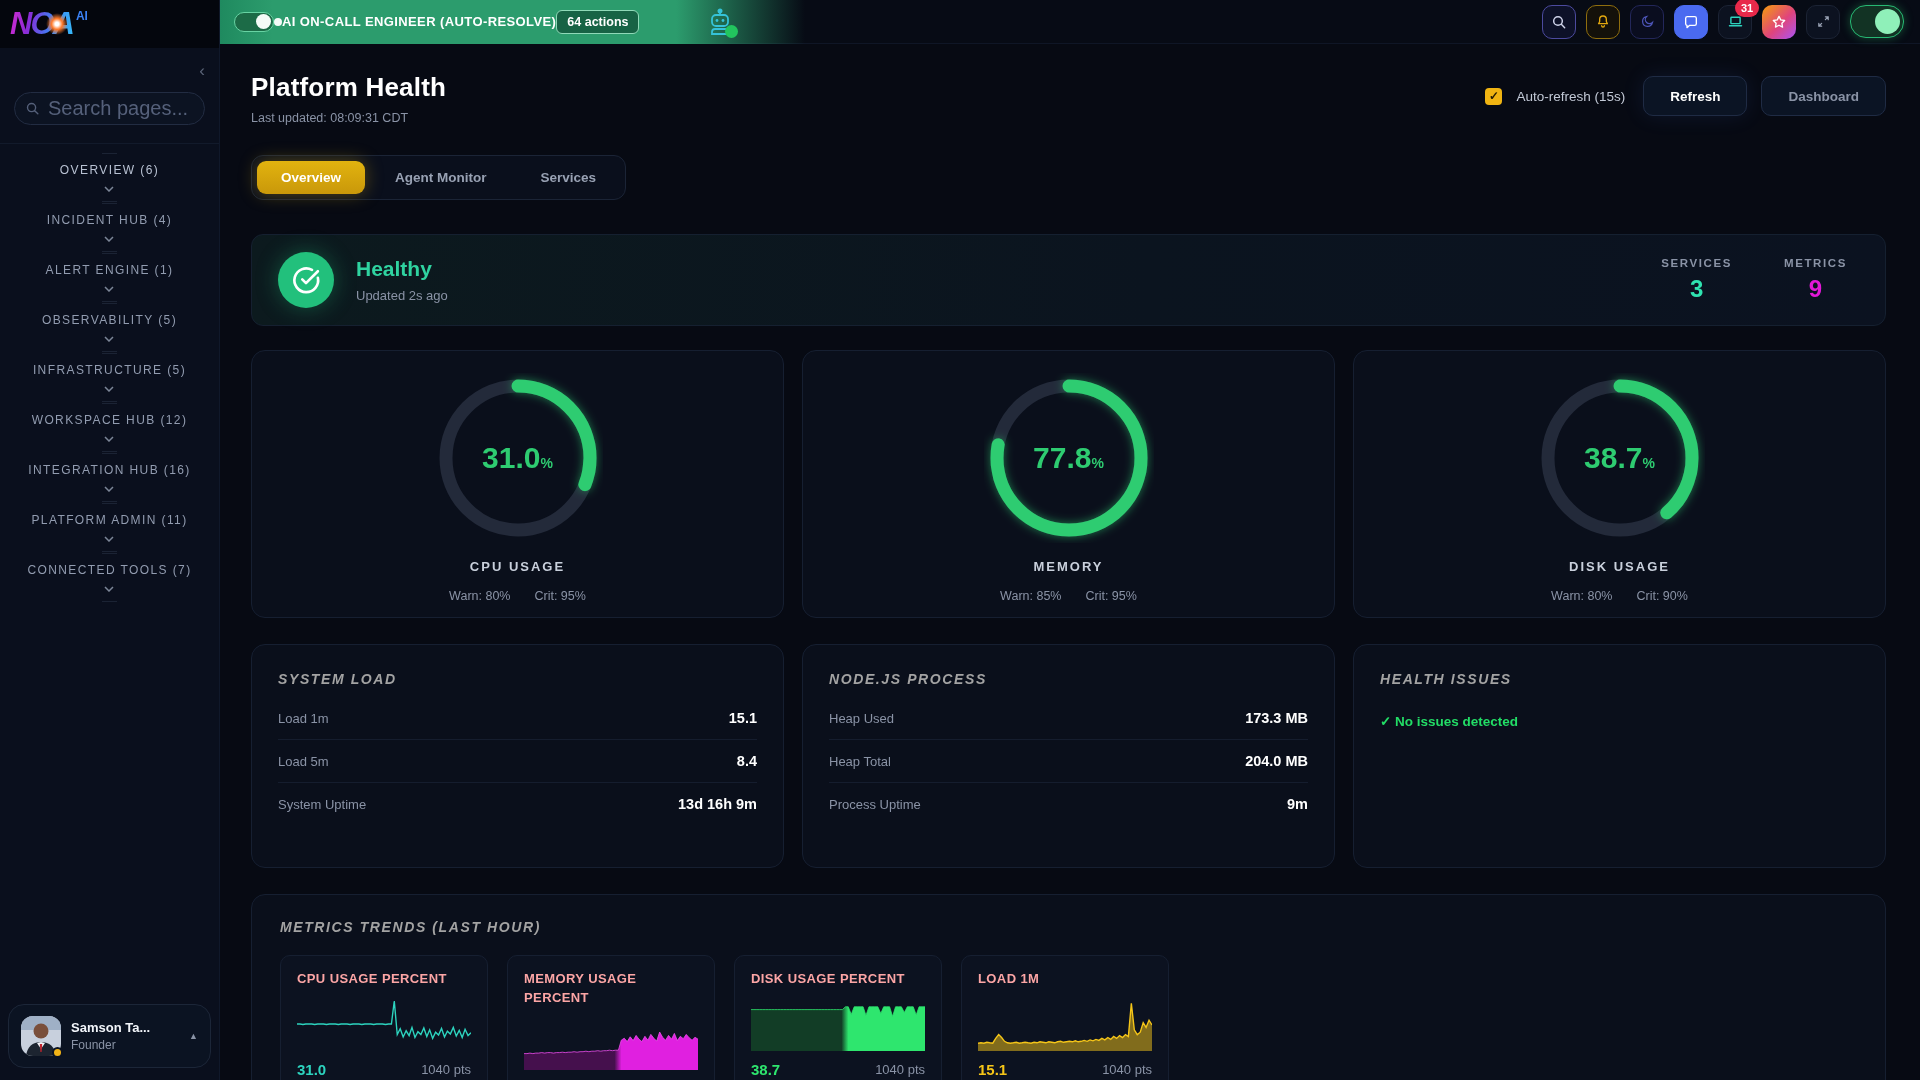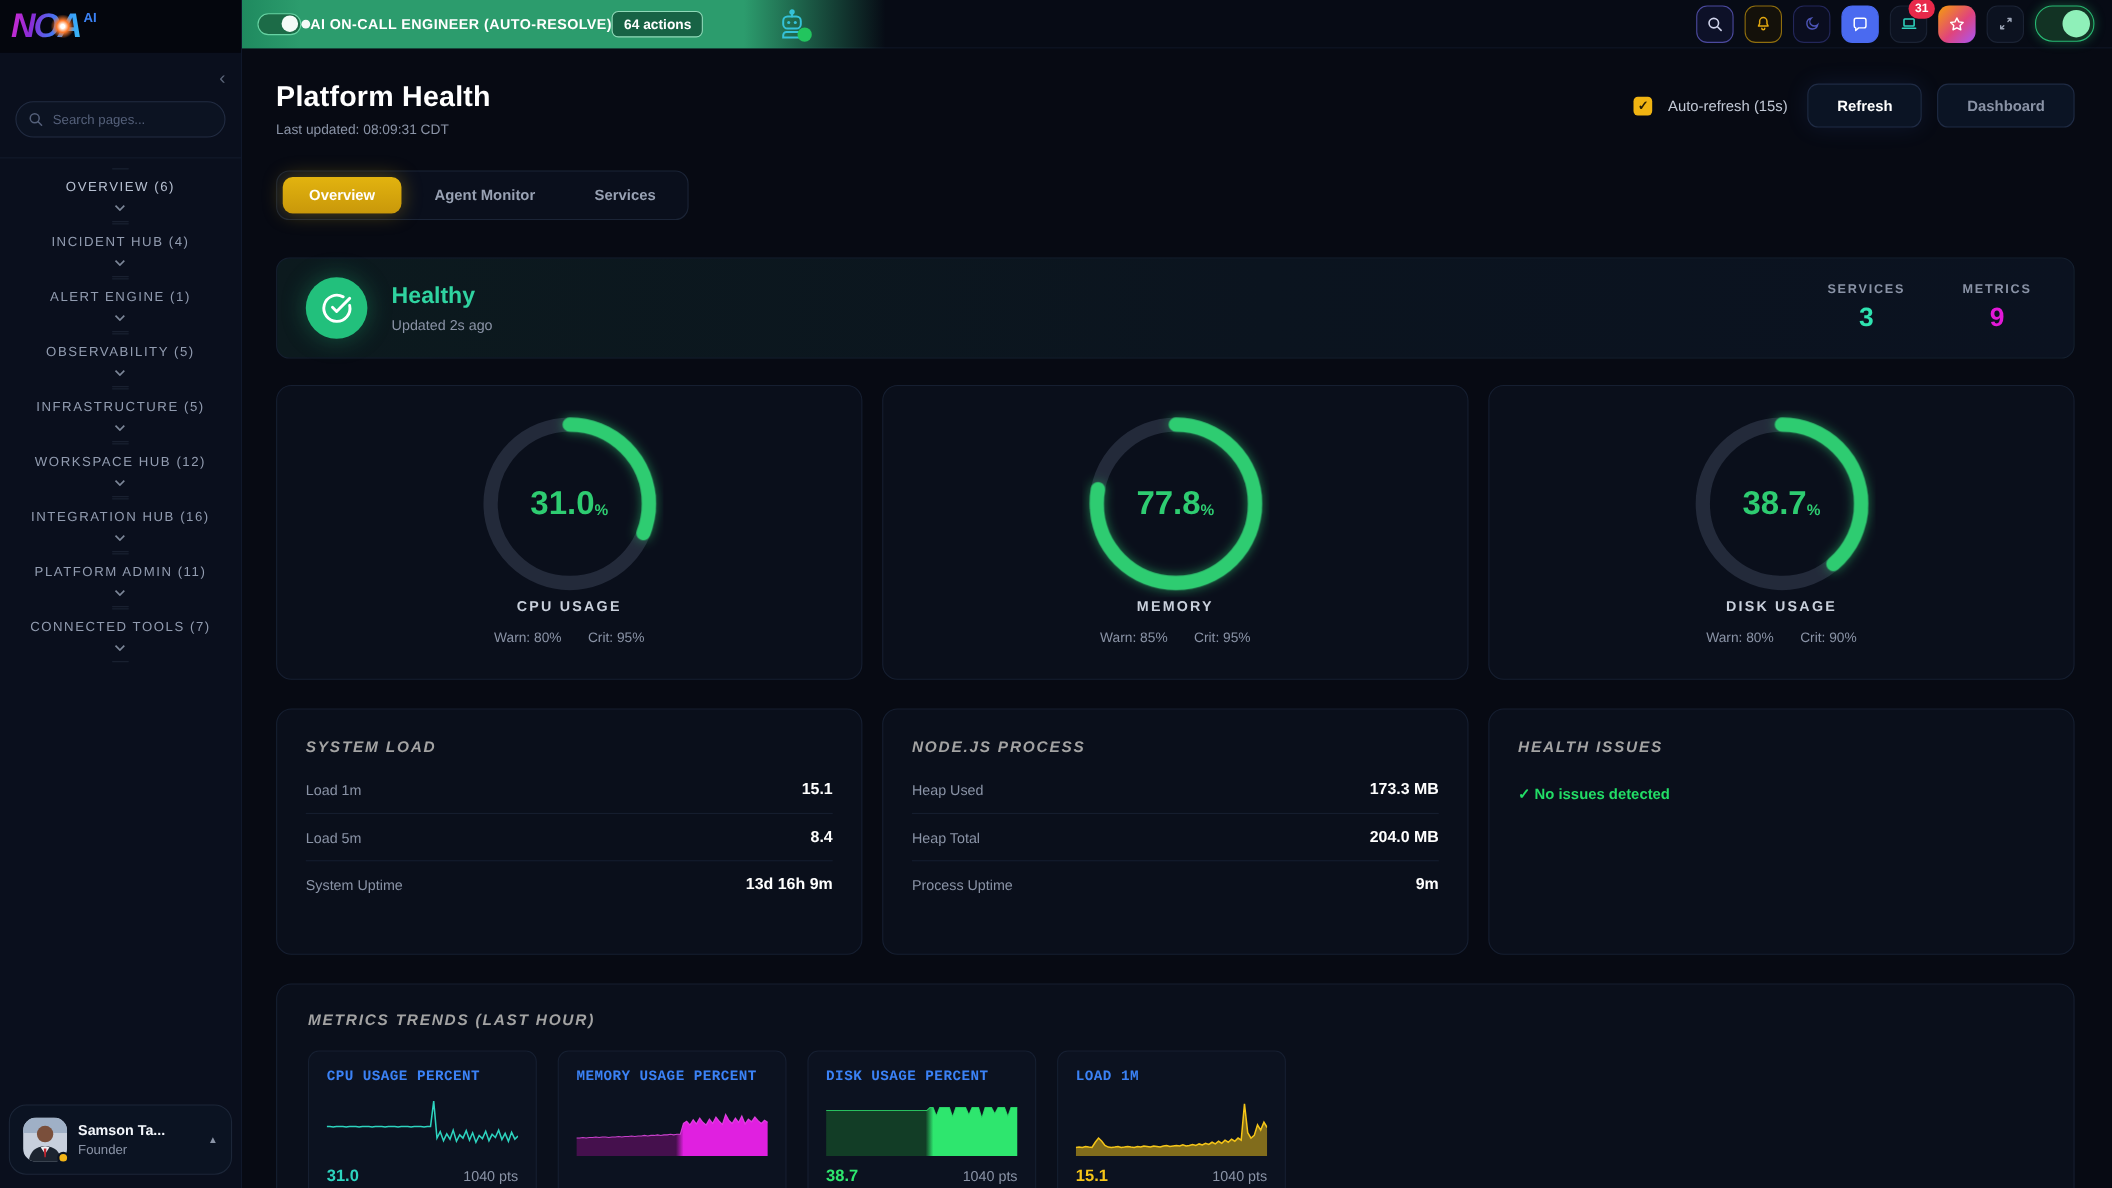--- a/index.html
+++ b/index.html
@@ -16,21 +16,21 @@
     background:linear-gradient(100deg,#d62bd0,#8b2bd6 30%,#3b82f6 65%,#38bdf8);
     -webkit-background-clip:text; background-clip:text; color:transparent; }
   .logo-burst { position:absolute; left:46px; top:13px; width:22px; height:22px; border-radius:50%;
     background:radial-gradient(circle,#ffffff 0 12%,#ff7a2b 35%,rgba(255,60,40,0) 70%); }
   .logo-ai { font-size:12px; font-weight:800; color:#3b82f6; margin-left:3px; margin-top:-16px; }
   .collapse { position:absolute; top:62px; right:14px; color:#5b6478; font-size:17px;
     line-height:1; cursor:pointer; }
   .search-wrap { margin:44px 14px 0 14px; position:relative; }
   .search-wrap svg { position:absolute; left:11px; top:9px; }
   .search-input { width:100%; height:33px; border-radius:17px; background:#0c1322;
-    border:1px solid #222c42; color:#dfe5ef; font-size:12px; padding:0 10px 0 33px; outline:none;
+    border:1px solid #222c42; color:#dfe5ef; font-size:20px; padding:0 10px 0 33px; outline:none;
     font-family:"Liberation Sans", sans-serif; }
   .search-input::placeholder { color:#55607a; }
   .side-divider { margin:18px 0 8px 0; border-bottom:1px solid #121a2b; }
   .nav-item { height:50px; display:flex; align-items:center; justify-content:center; gap:9px;
     cursor:pointer;flex-direction:column; }
   .nav-line { width:15px; height:1px; background:#1b2334; }
   .nav-label { font-size:12px; font-weight:500; letter-spacing:1.4px; color:#929cb0;
     white-space:nowrap; }
   .nav-item:first-child .nav-label { color:#b8c1d2; }
   .nav-chev { margin-left:-2px; }
@@ -122,40 +122,40 @@
 
   .gauges { margin-top:24px; display:grid; grid-template-columns:repeat(3,1fr); gap:18px; }
   .card { background:#0a0f1b; border:1px solid #161f31; border-radius:14px; }
   .gauge-card { height:268px; display:flex; flex-direction:column; align-items:center;
     padding-top:22px; }
   .gauge-box { position:relative; width:170px; height:170px; }
   .gauge-value { position:absolute; inset:0; display:flex; align-items:center;
     justify-content:center; }
   .gauge-num { font-size:30px; font-weight:800; color:#2ecc71; }
   .gauge-unit { font-size:14px; font-weight:700; color:#2ecc71; margin-top:9px; }
-  .gauge-label { margin-top:0; font-size:13px; font-weight:600; letter-spacing:2px;
+  .gauge-label { margin-top:16px; font-size:13px; font-weight:600; letter-spacing:2px;
     color:#c9d0dc; }
   .gauge-thresholds { margin-top:15px; display:flex; gap:24px; font-size:12.5px; color:#8a93a6; }
 
   .info-cards { margin-top:26px; display:grid; grid-template-columns:repeat(3,1fr); gap:18px; }
   .info-card { height:224px; padding:26px 26px 0 26px; }
   .card-title { font-size:14px; font-weight:700; letter-spacing:1.6px; color:#a3a3a3;font-style:italic; }
   .kv-rows { margin-top:10px; }
   .kv-row { display:flex; align-items:center; justify-content:space-between; padding:13px 0;
     border-bottom:1px solid #151d2e; }
   .kv-row:last-child { border-bottom:none; }
   .kv-label { font-size:13px; color:#8a93a6; }
   .kv-value { font-size:14.5px; font-weight:700; color:#ffffff; }
   .ok-message { margin-top:26px; font-size:13.5px; font-weight:600; color:#22dd66; }
 
   .trends { margin-top:26px; padding:24px 28px; height:300px; }
   .mini-grid { margin-top:20px; display:grid; grid-template-columns:repeat(4,208px); gap:19px; }
   .mini { background:#0c1220; border:1px solid #161f31; border-radius:10px; padding:14px 16px; }
-  .mini-title { font-size:13px; font-weight:600; letter-spacing:.4px; color:#3b82f6;
-    line-height:1.45;font-family:Liberation Mono, monospace; }
+  .mini-title { font-size:13px; font-weight:600; letter-spacing:.4px; color:#fca5a5;
+    line-height:1.45; }
   .spark { width:100%; height:52px; display:block; margin-top:10px; }
   .mini-stats { display:flex; align-items:center; justify-content:space-between; margin-top:10px; }
   .mini-value { font-size:15px; font-weight:800; }
   .mini-pts { font-size:13px; color:#8a93a6; }
 </style>
 </head>
 <body>
 
 <div class="app">
 

